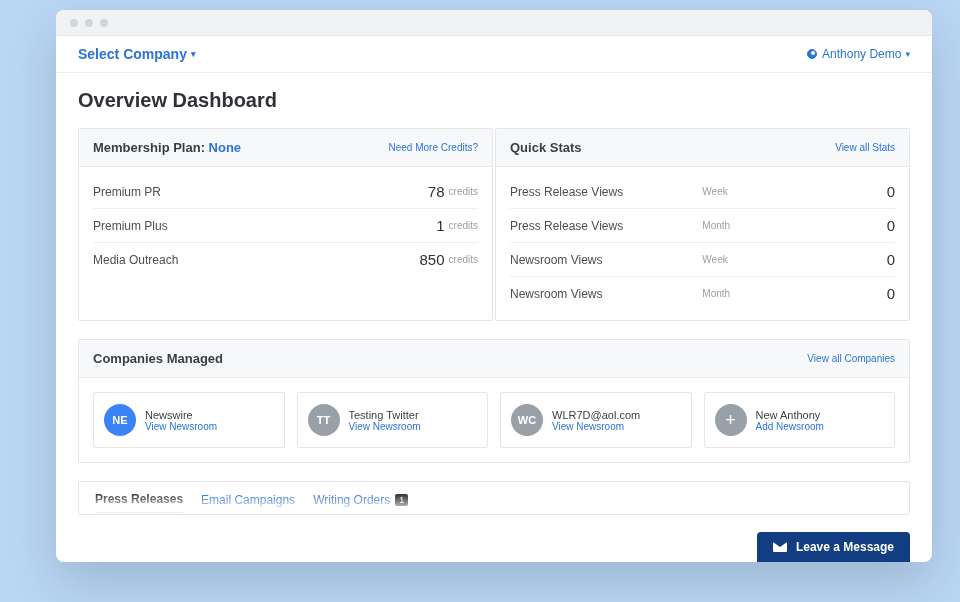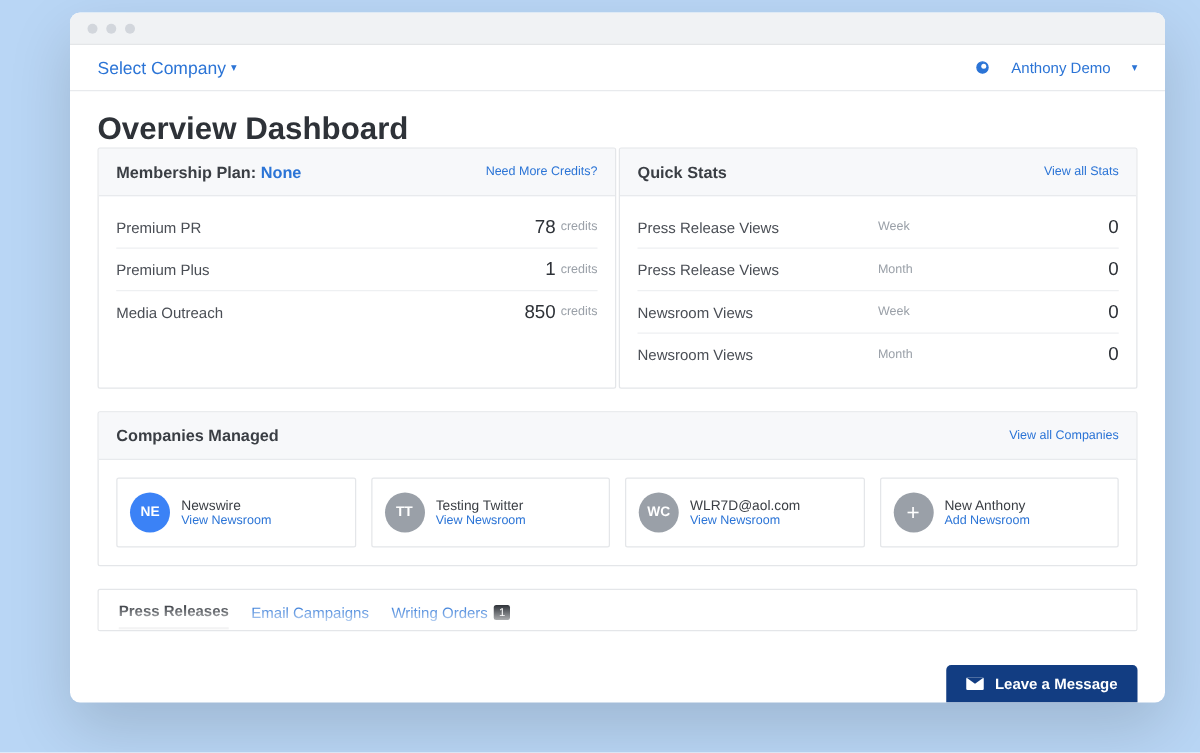--- a/index.html
+++ b/index.html
@@ -37,21 +37,21 @@
     background: #d2d6dc; margin-right: 7px;
   }
   .topbar {
     display: flex;
     align-items: center;
     padding: 10px 22px;
     border-bottom: 1px solid #e8eaed;
   }
   .company-select {
     color: #2b74d6;
-    font-weight: 400;
+    font-weight: 700;
     font-size: 14px;
     display: flex;
     align-items: center;
     cursor: pointer;
   }
   .caret { margin-left: 4px; font-size: 9px; color: #2b74d6; }
   .spacer { flex: 1; }
   .search {
     width: 206px;
     height: 26px;
@@ -62,21 +62,20 @@
     color: #555;
     background: #fafbfc;
   }
   .user-menu {
     display: flex;
     align-items: center;
     color: #2b74d6;
     font-size: 12px;
     margin-left: 22px;
     cursor: pointer;
-    gap: 13px;
   }
   .user-icon {
     width: 10px; height: 10px; border-radius: 50%;
     background: #2b74d6; border: 1.5px solid #2b74d6;
     box-shadow: inset 0 -3px 0 #fff0;
     margin-right: 5px;
     position: relative;
   }
   .user-icon::before {
     content: "";
@@ -84,23 +83,24 @@
     width: 4px; height: 4px; border-radius: 50%;
     background: #fff;
     top: 1px; left: 3px;
   }
   .content {
     padding: 16px 22px 0 22px;
     overflow: hidden;
     flex: 1;
   }
   h1.page-title {
-    font-size: 25px;
+    font-size: 20px;
     font-weight: 700;
     color: #2e3238;
+    margin-bottom: 16px;
   }
   .row { display: flex; gap: 2px; margin-bottom: 18px; justify-content: space-between; }
   .panel {
     border: 1px solid #e4e6e9;
     border-radius: 2px;
     background: #fff;
     flex: 1;
   }
   .panel-hd {
     display: flex;

